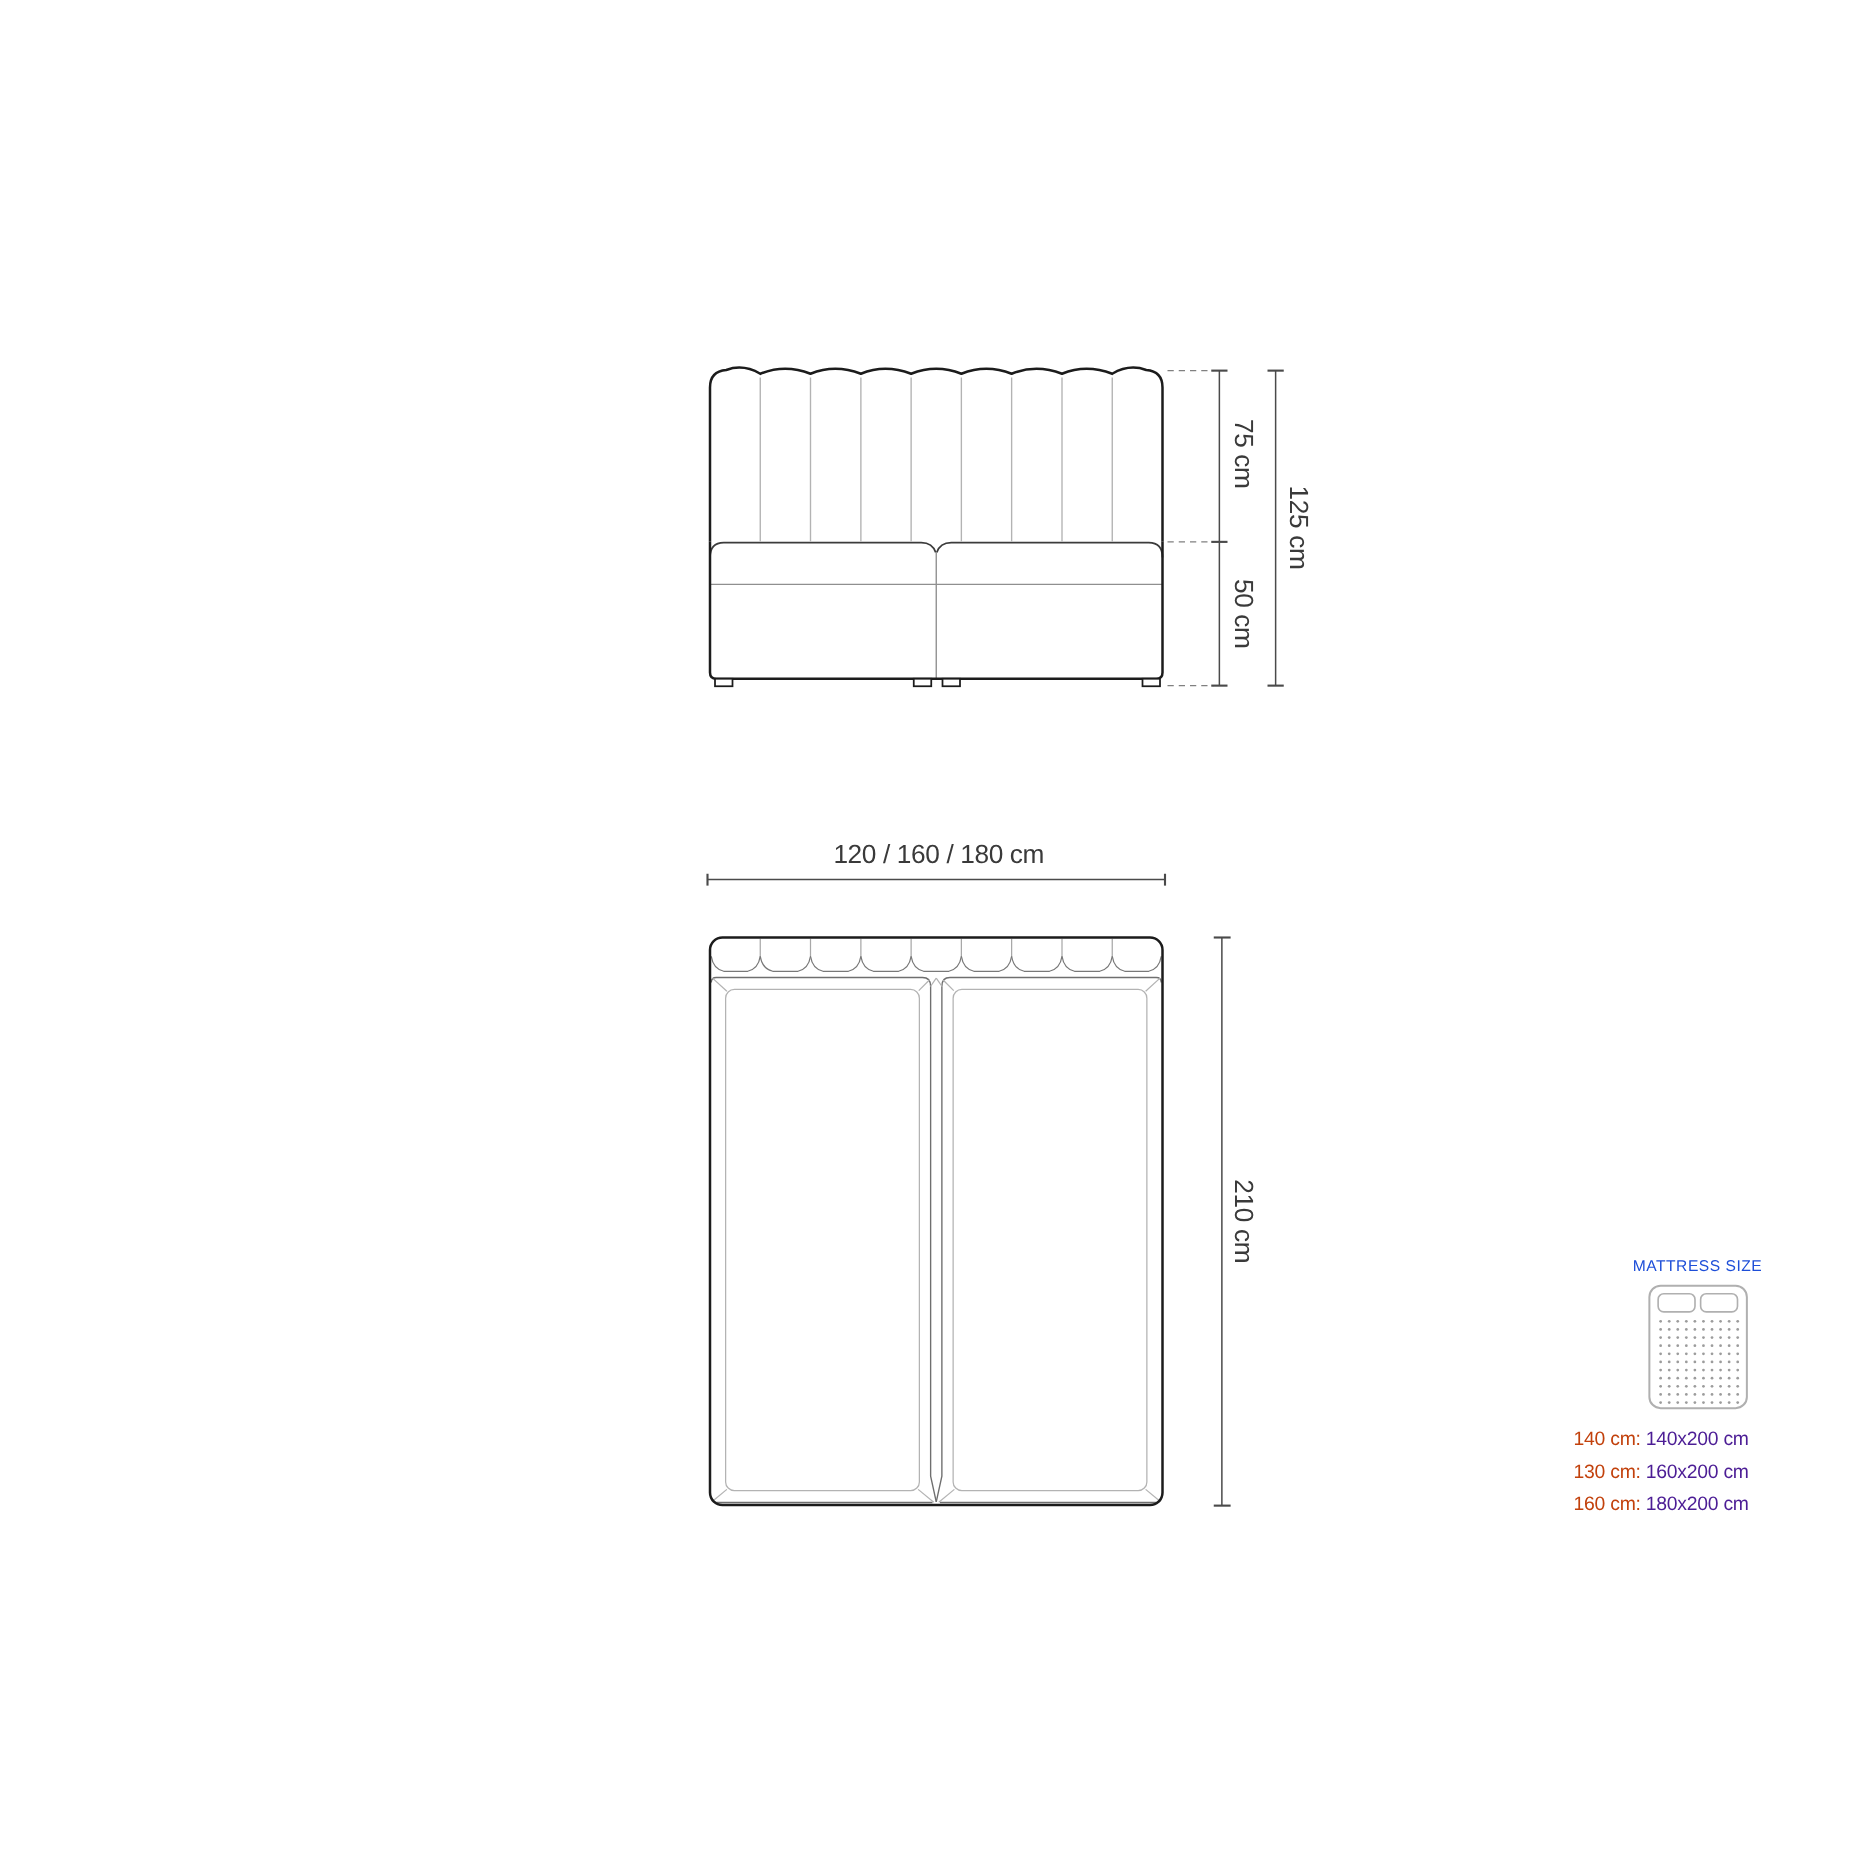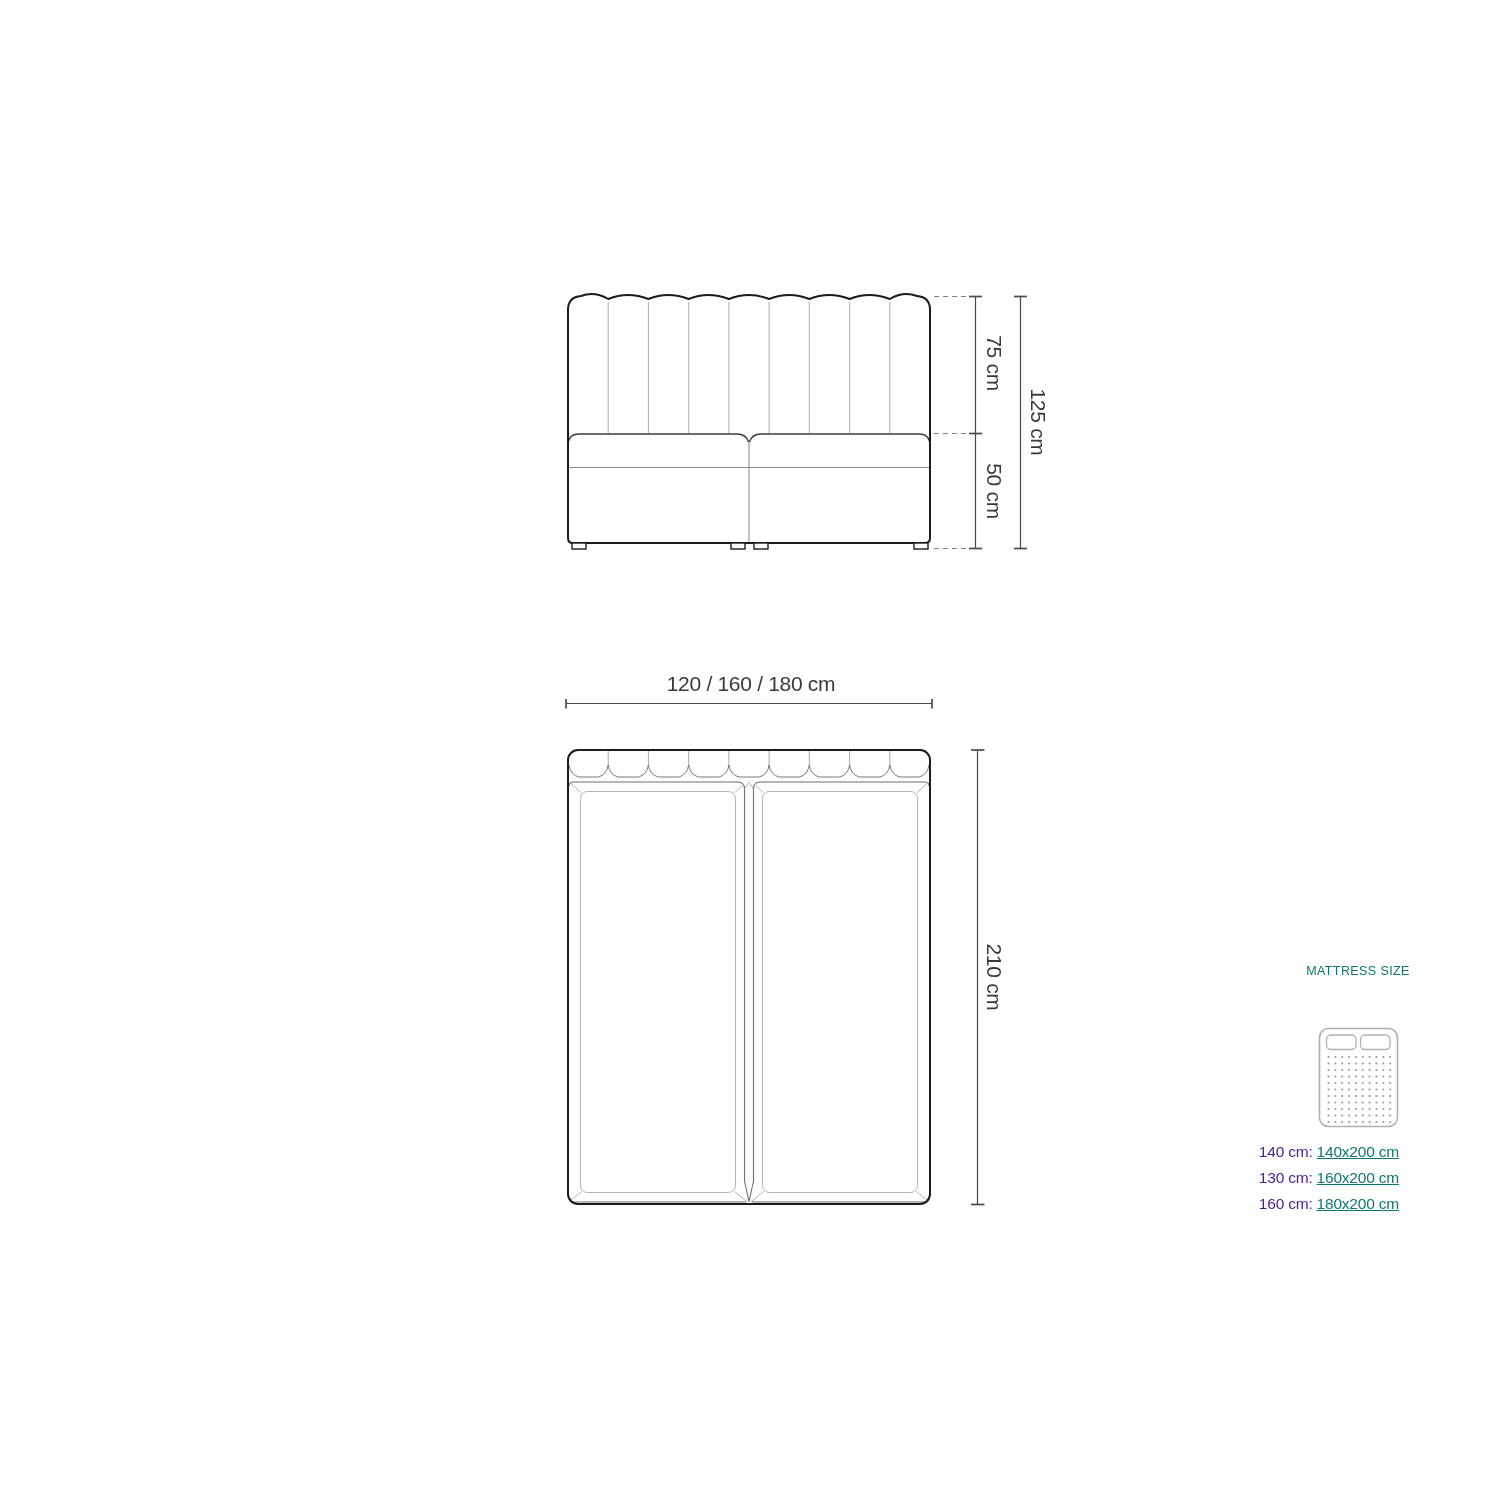--- a/index.html
+++ b/index.html
@@ -15,35 +15,35 @@
     position:absolute;
     font-size:21px;
     color:#3a3a3a;
     letter-spacing:-0.3px;
     white-space:nowrap;
     transform:translate(-50%,-50%);
   }
   .dim-label.rot { transform:translate(-50%,-50%) rotate(90deg); }
   .legend-title {
     position:absolute;
-    left:1278px; top:964px; width:160px;
+    left:1278px; top:1006px; width:160px;
     text-align:center;
     font-size:12.5px;
     letter-spacing:0.4px;
-    color:#0f766e;
+    color:#1d4ed8;
     white-space:nowrap;
   }
   .legend-sizes {
     position:absolute;
     left:1200px; top:1139px; width:199px;
     text-align:right;
   }
   .legend-row { line-height:26px; font-size:15.5px; white-space:nowrap; letter-spacing:-0.2px; }
-  .legend-row .lbl { color:#4c1d95; margin-right:4px; }
-  .legend-row .val { color:#0f766e;text-decoration:underline; }
+  .legend-row .lbl { color:#c2410c; margin-right:4px; }
+  .legend-row .val { color:#4c1d95; }
 </style>
 </head>
 <body>
 
 <div class="canvas">
 
   <svg class="linework" width="1500" height="1500" viewBox="0 0 1500 1500">
 
     <g>
 

